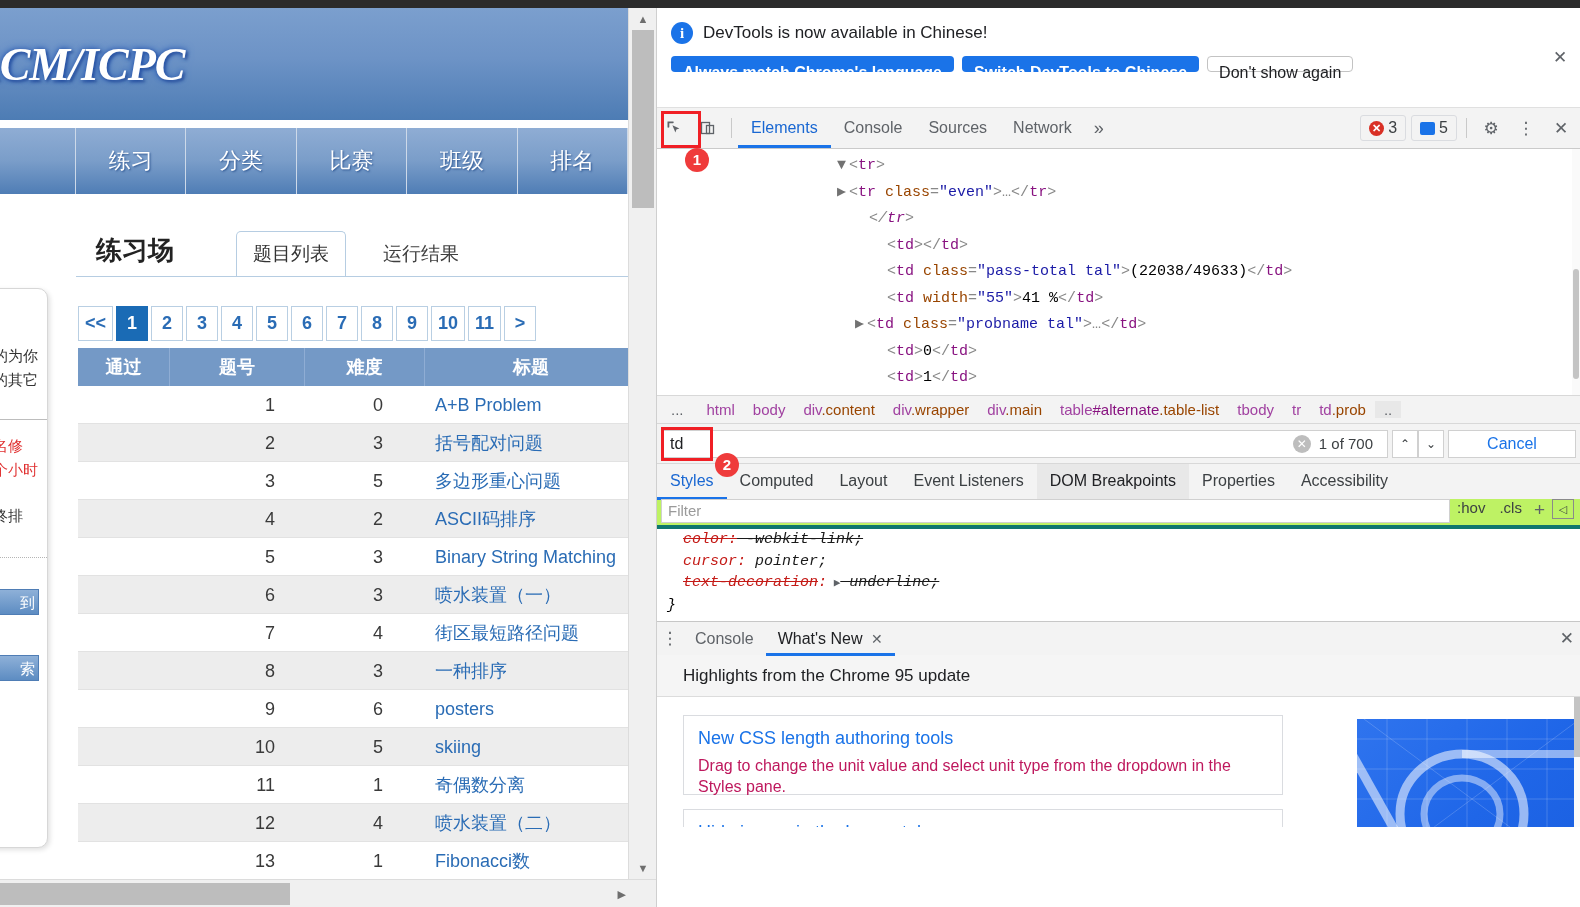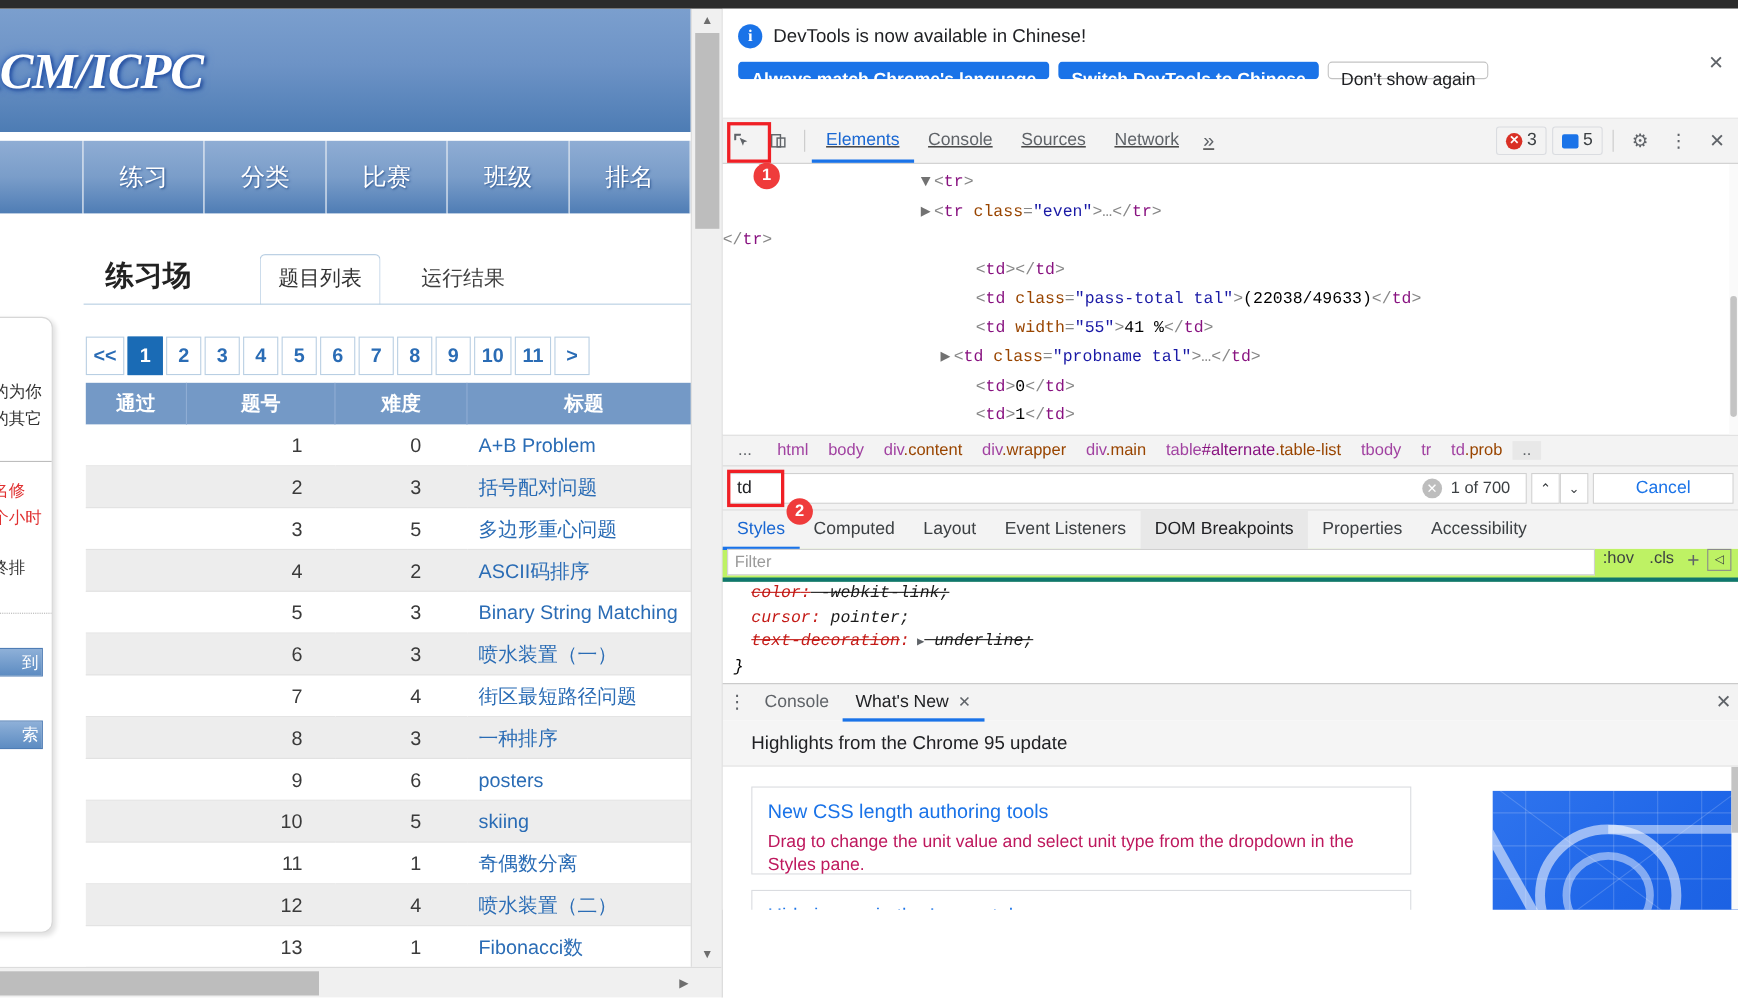--- a/index.html
+++ b/index.html
@@ -170,21 +170,21 @@
   .nt-btn.pri { background: #1a73e8; color: #fff; font-weight: bold; }
   .nt-btn.sec { background: #fff; color: #202124; border: 1px solid #c3c3c3; }
   .nt-close {
     position: absolute; right: 8px; top: 38px; width: 24px; height: 24px;
     text-align: center; line-height: 24px; font-size: 17px; color: #5f6368; cursor: pointer;
   }
 
   
   .dt-toolbar {
     position: relative; height: 41px; background: #f3f3f3;
-    border-bottom: 1px solid #cacaca; display: flex; align-items: center; text-decoration: underline;
+    border-bottom: 1px solid #cacaca; display: flex; align-items: center;
   }
   .tb-icon { width: 34px; height: 32px; display:flex; align-items:center; justify-content:center; cursor:pointer; }
   .tb-sep { width: 1px; height: 20px; background: #c9c9c9; margin: 0 6px; }
   .tb-tab {
     height: 40px; line-height: 40px; padding: 0 13px; font-size: 16px; color: #5f6368; cursor: pointer;
   }
   .tb-tab.active { color: #1967d2; border-bottom: 3px solid #1a73e8; font-weight: normal; }
   .tb-more { padding: 0 9px; font-size: 18px; color: #5f6368; cursor:pointer; }
   .tb-right { position: absolute; right: 4px; top: 0; height: 40px; display: flex; align-items: center; gap: 5px; }
   .badge {
@@ -541,21 +541,21 @@
         <div class="tb-ic">⋮</div>
         <div class="tb-ic">✕</div>
       </div>
 
       <div class="ann-box1"></div>
     </div>
 
     <div class="dt-dom" id="dom-tree">
       <div class="dl" style="padding-left: 194px;"><span class="arw" style="margin-left: -14px;">▼</span><span class="pt">&lt;</span><span class="tg">tr</span><span class="pt">&gt;</span></div>
         <div class="dl" style="padding-left: 194px;"><span class="arw" style="margin-left: -14px;">▶</span><span class="pt">&lt;</span><span class="tg">tr</span><span class="at"> class</span><span class="pt">=</span><span class="av">"even"</span><span class="pt">&gt;</span><span class="pt">…</span><span class="pt">&lt;/</span><span class="tg">tr</span><span class="pt">&gt;</span></div>
-        <div class="dl" style=""><span class="pt">&lt;/</span><span class="tg">tr</span><span class="pt">&gt;</span></div>
+        <div class="dl" style="padding-left: 212px; font-style: italic;"><span class="pt">&lt;/</span><span class="tg">tr</span><span class="pt">&gt;</span></div>
         <div class="dl" style="padding-left: 230px;"><span class="pt">&lt;</span><span class="tg">td</span><span class="pt">&gt;&lt;/</span><span class="tg">td</span><span class="pt">&gt;</span></div>
         <div class="dl" style="padding-left: 230px;"><span class="pt">&lt;</span><span class="tg">td</span><span class="at"> class</span><span class="pt">=</span><span class="av">"pass-total tal"</span><span class="pt">&gt;</span><span class="tx">(22038/49633)</span><span class="pt">&lt;/</span><span class="tg">td</span><span class="pt">&gt;</span></div>
         <div class="dl" style="padding-left: 230px;"><span class="pt">&lt;</span><span class="tg">td</span><span class="at"> width</span><span class="pt">=</span><span class="av">"55"</span><span class="pt">&gt;</span><span class="tx">41 %</span><span class="pt">&lt;/</span><span class="tg">td</span><span class="pt">&gt;</span></div>
         <div class="dl" style="padding-left: 212px;"><span class="arw" style="margin-left: -14px;">▶</span><span class="pt">&lt;</span><span class="tg">td</span><span class="at"> class</span><span class="pt">=</span><span class="av">"probname tal"</span><span class="pt">&gt;</span><span class="pt">…</span><span class="pt">&lt;/</span><span class="tg">td</span><span class="pt">&gt;</span></div>
         <div class="dl" style="padding-left: 230px;"><span class="pt">&lt;</span><span class="tg">td</span><span class="pt">&gt;</span><span class="tx">0</span><span class="pt">&lt;/</span><span class="tg">td</span><span class="pt">&gt;</span></div>
         <div class="dl" style="padding-left: 230px;"><span class="pt">&lt;</span><span class="tg">td</span><span class="pt">&gt;</span><span class="tx">1</span><span class="pt">&lt;/</span><span class="tg">td</span><span class="pt">&gt;</span></div>
         <div class="dl" style="padding-left: 230px;"></div>
     <div class="dom-scroll">
         <div class="dom-thumb"></div>
       </div>

